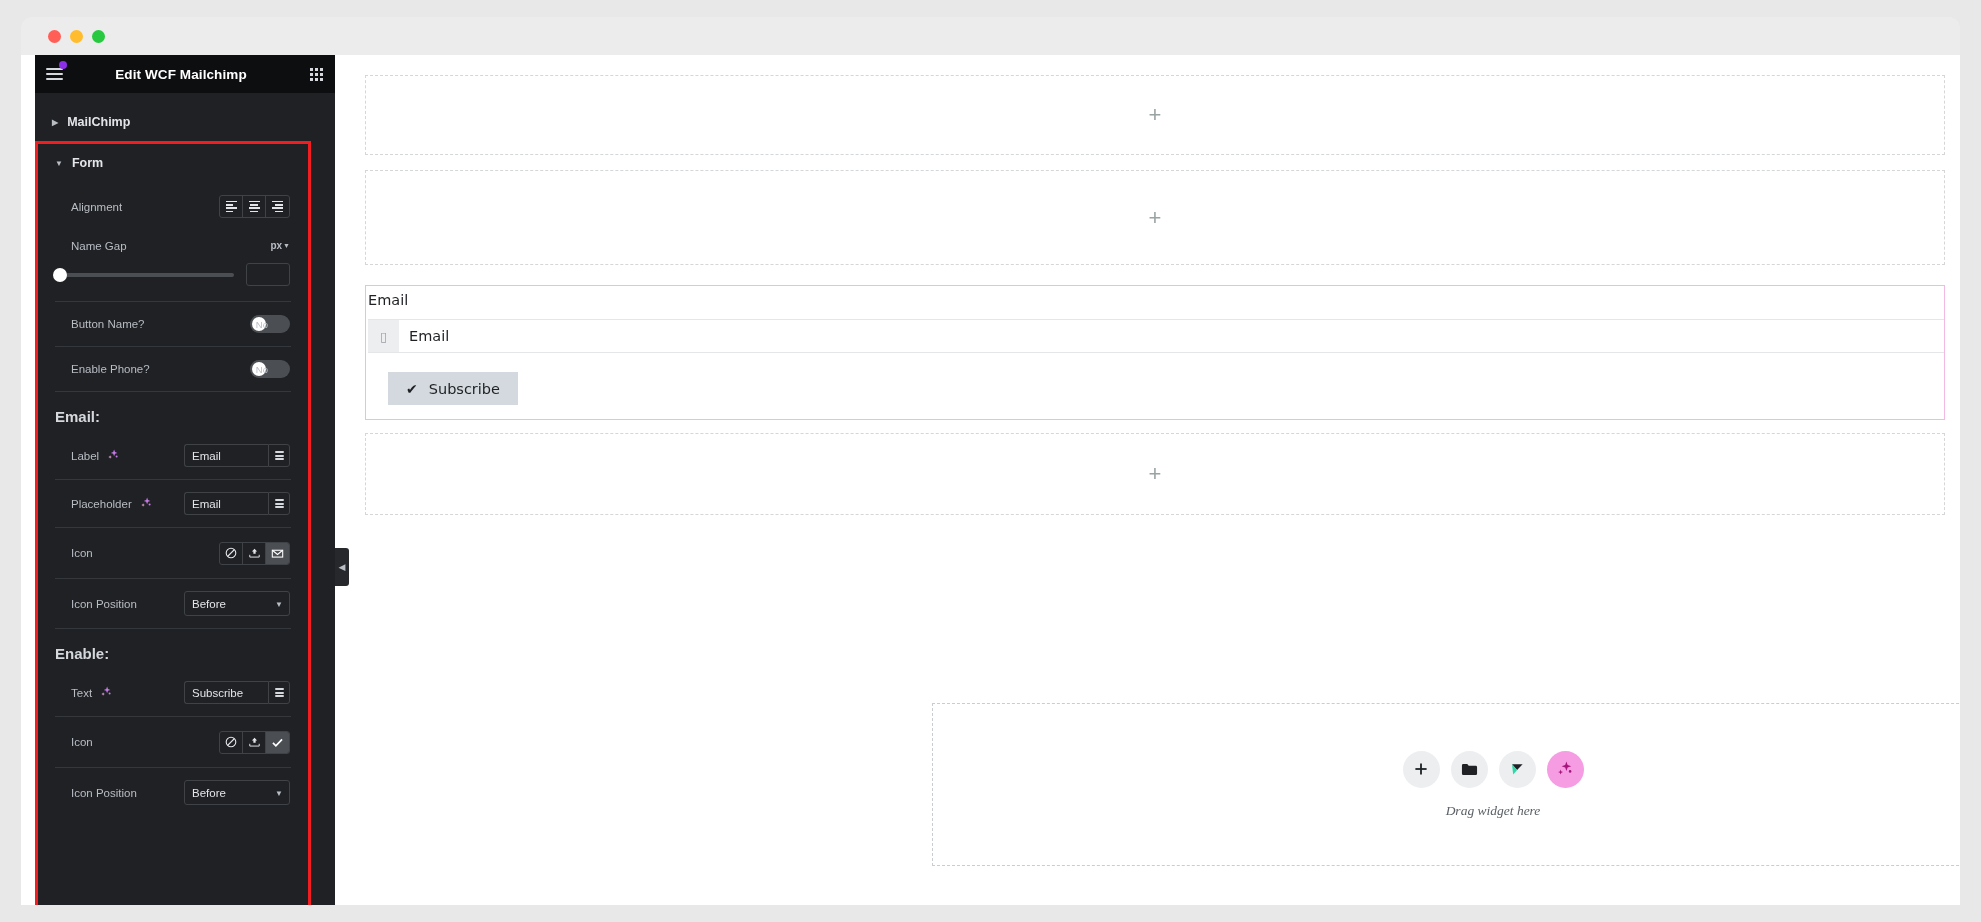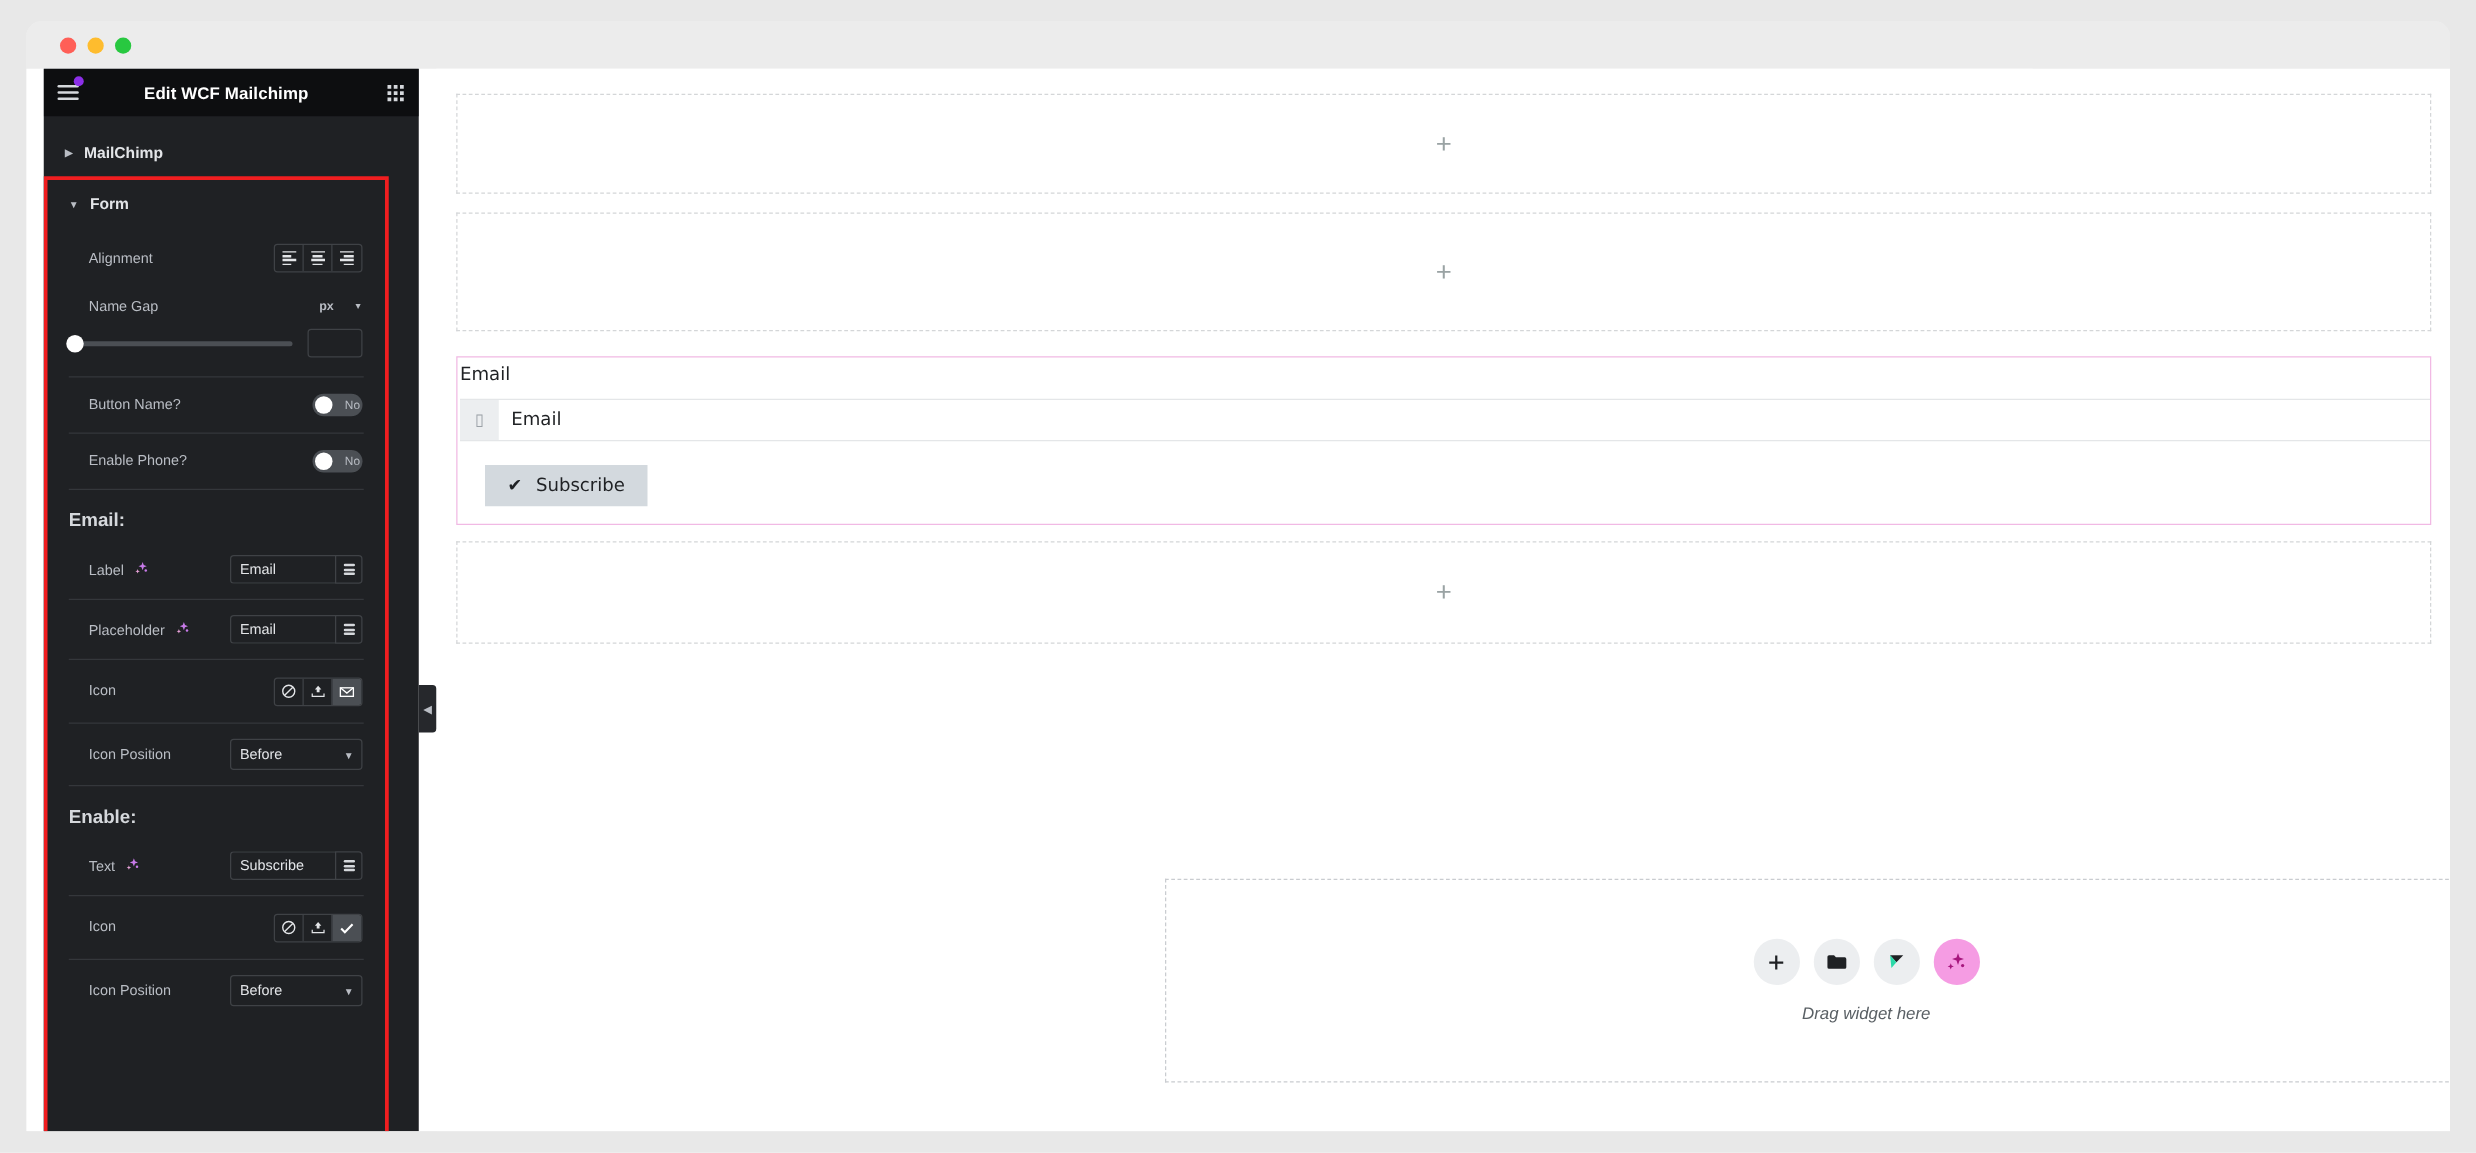--- a/index.html
+++ b/index.html
@@ -199,21 +199,21 @@
   .align-lines.l i:nth-child(4) { width: 70%; }
   .align-lines.c i:nth-child(2) { width: 70%; margin-left: 15%; }
   .align-lines.c i:nth-child(4) { width: 70%; margin-left: 15%; }
   .align-lines.r i:nth-child(2) { width: 70%; margin-left: 30%; }
   .align-lines.r i:nth-child(4) { width: 70%; margin-left: 30%; }
 
   
   .unit {
     display: flex;
     align-items: center;
-    gap: 16px;
+    gap: 1px;
     font-size: 10px;
     font-weight: bold;
     color: #b9bdc4;
     cursor: pointer;
     justify-content: space-between;
   }
   .unit .chev { font-size: 7px; }
 
   
   .slider-row {
@@ -260,21 +260,21 @@
   }
   .switch .knob {
     position: absolute;
     left: 2px;
     width: 14px; height: 14px;
     border-radius: 50%;
     background: #ffffff;
   }
   .switch .state {
     position: absolute;
-    right: 2px;
+    right: 22px;
     font-size: 9.5px;
     color: #b9bdc4;
   }
 
   
   .field-wrap { display: flex; }
   .txt {
     width: 84px; height: 23px;
     background: transparent;
     border: 1px solid #3f4246;
@@ -448,21 +448,21 @@
     border: none;
     display: flex; align-items: center; justify-content: center;
     cursor: pointer;
     padding: 0;
   }
   .dz-btn.ai { background: #f59ce3; }
   #dz-text {
     font-size: 13.5px;
     font-style: italic;
     color: #5a6065;
-    font-family: Liberation Sans, sans-serif;
+    font-family: Liberation Serif, serif;
   }
 </style>
 </head>
 <body>
 
 <div id="window">
 
   <div id="titlebar">
     <span class="dot red"></span>
     <span class="dot yellow"></span>

